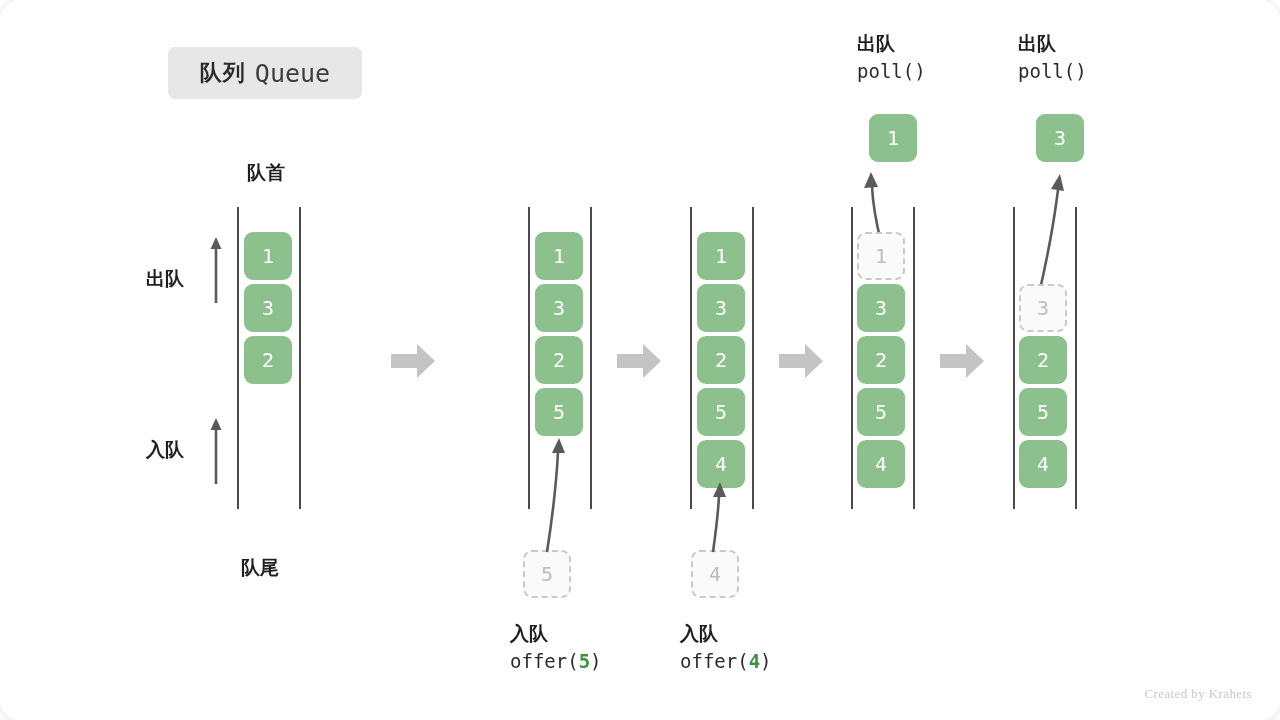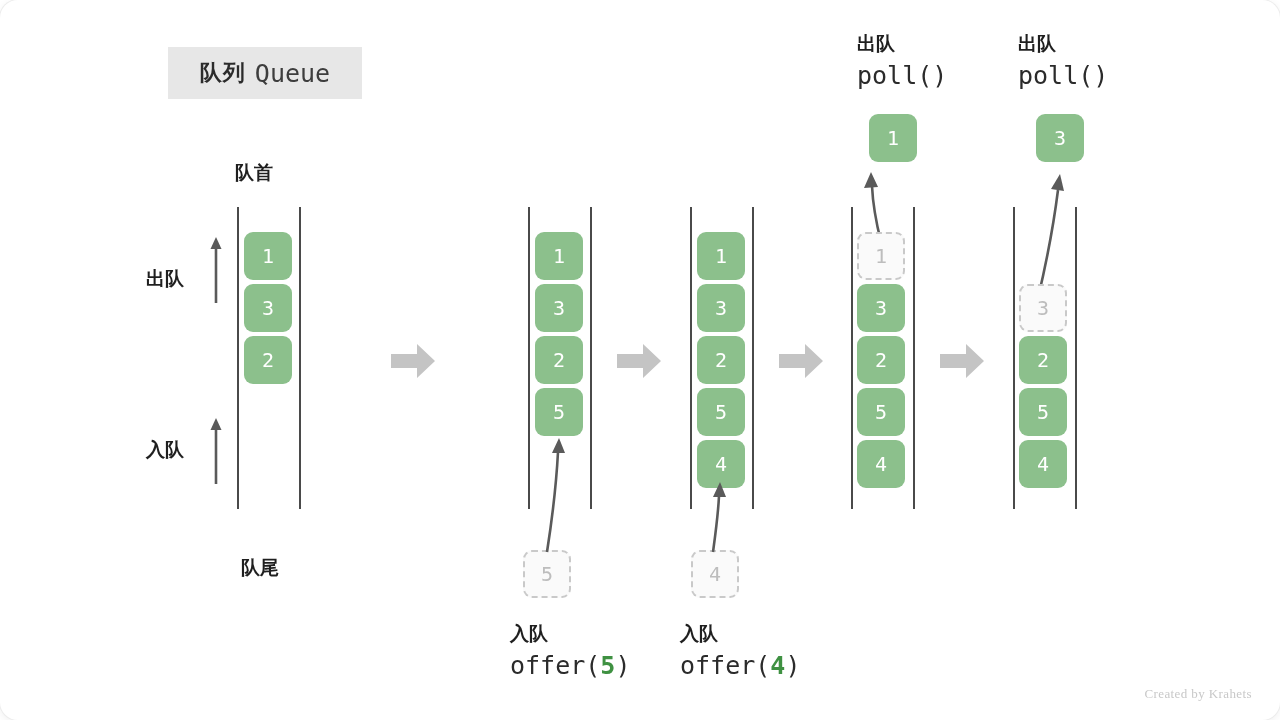--- a/index.html
+++ b/index.html
@@ -7,21 +7,21 @@
   #card{
     position:relative;width:1280px;height:720px;box-sizing:border-box;
     background:#ffffff;border-radius:18px;
     box-shadow:0 0 0 1px #ececec, 0 2px 10px rgba(0,0,0,0.07);
     overflow:hidden;
   }
 
   
   #title-badge{
     position:absolute;left:168px;top:47px;width:194px;height:52px;
-    background:#e7e7e7;border-radius:0;
+    background:#e7e7e7;border-radius:7px;
     display:flex;align-items:center;justify-content:center;gap:9px;
   }
   #title-badge .cn{font-size:22px;font-weight:bold;color:#2b2b2b;letter-spacing:1px;}
   #title-badge .en{font-family:"DejaVu Sans Mono","Liberation Mono",monospace;font-size:25px;color:#3d3d3d;}
 
   
   .rail{position:absolute;width:1.6px;background:#4a4a4a;}
 
   
   .cell{
@@ -33,21 +33,21 @@
   }
   .cell.ghost{
     background:#fafafa;border:2px dashed #c9c9c9;color:#bdbdbd;
   }
 
   
   .lbl{position:absolute;color:#1f1f1f;font-weight:bold;font-size:19px;white-space:nowrap;}
   .oplabel{position:absolute;white-space:nowrap;text-align:left;}
   .oplabel .cn{display:block;font-size:19px;font-weight:bold;color:#1f1f1f;line-height:1.45;}
   .oplabel .code{display:block;font-family:"DejaVu Sans Mono","Liberation Mono",monospace;
-    font-size:25px;color:#2b2b2b;line-height:1.45;}
+    font-size:19px;color:#2b2b2b;line-height:1.45;}
   .oplabel .code .arg{color:#3f9142;font-weight:bold;}
 
   
   .blockarrow{position:absolute;width:44px;height:34px;}
 
   
   .dirarrow{position:absolute;width:14px;height:66px;}
 
   
   .curve{position:absolute;overflow:visible;}
@@ -61,21 +61,21 @@
 </head>
 <body>
 
 <div id="card">
 
   <div id="title-badge">
     <span class="cn">队列</span>
     <span class="en">Queue</span>
   </div>
 
-  <div class="lbl" style="left:235px;top:160px;">队首</div>
+  <div class="lbl" style="left:247px;top:160px;">队首</div>
   <div class="lbl" style="left:241px;top:555px;">队尾</div>
 
   <div class="lbl" style="left:146px;top:266px;">出队</div>
   <div class="lbl" style="left:146px;top:437px;">入队</div>
 
   <svg class="dirarrow" style="left:209px;top:237px;" viewBox="0 0 14 66">
     <line x1="7" y1="66" x2="7" y2="10" stroke="#5a5a5a" stroke-width="2.6"></line>
     <polygon points="7,0 1.5,12 12.5,12" fill="#5a5a5a"></polygon>
   </svg>
 

